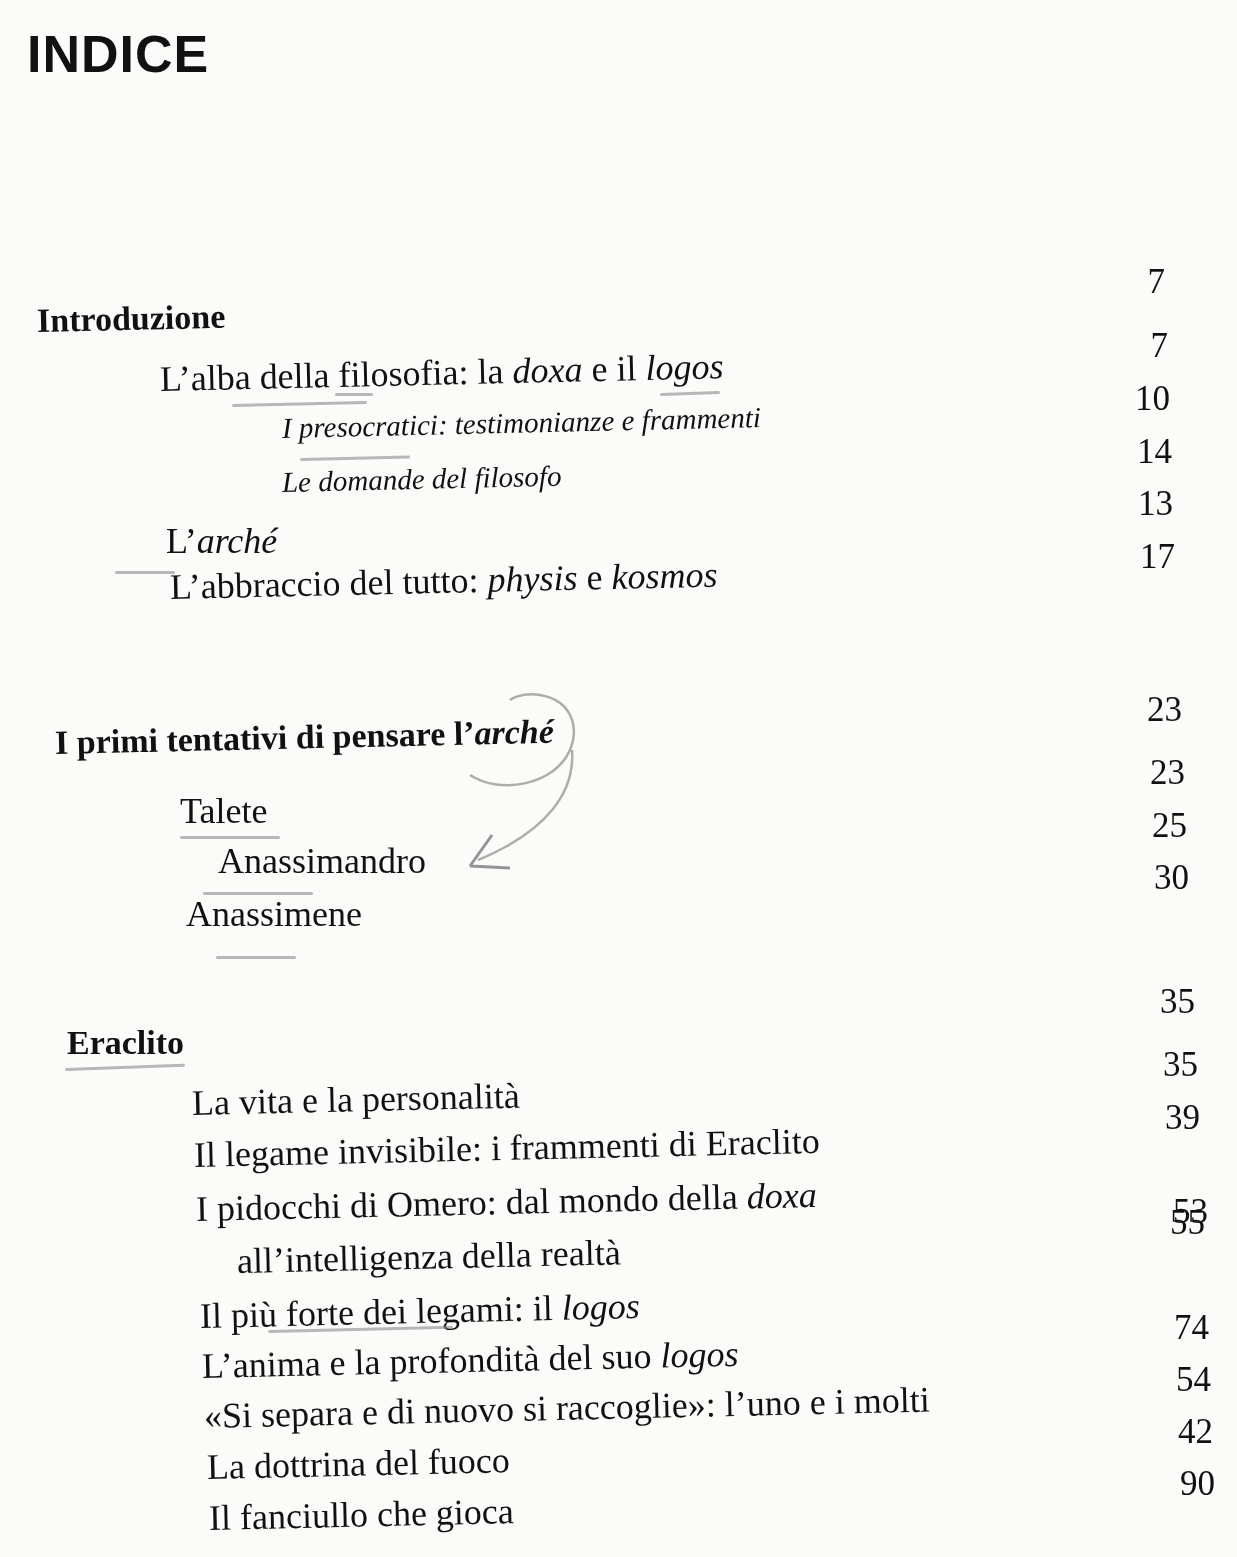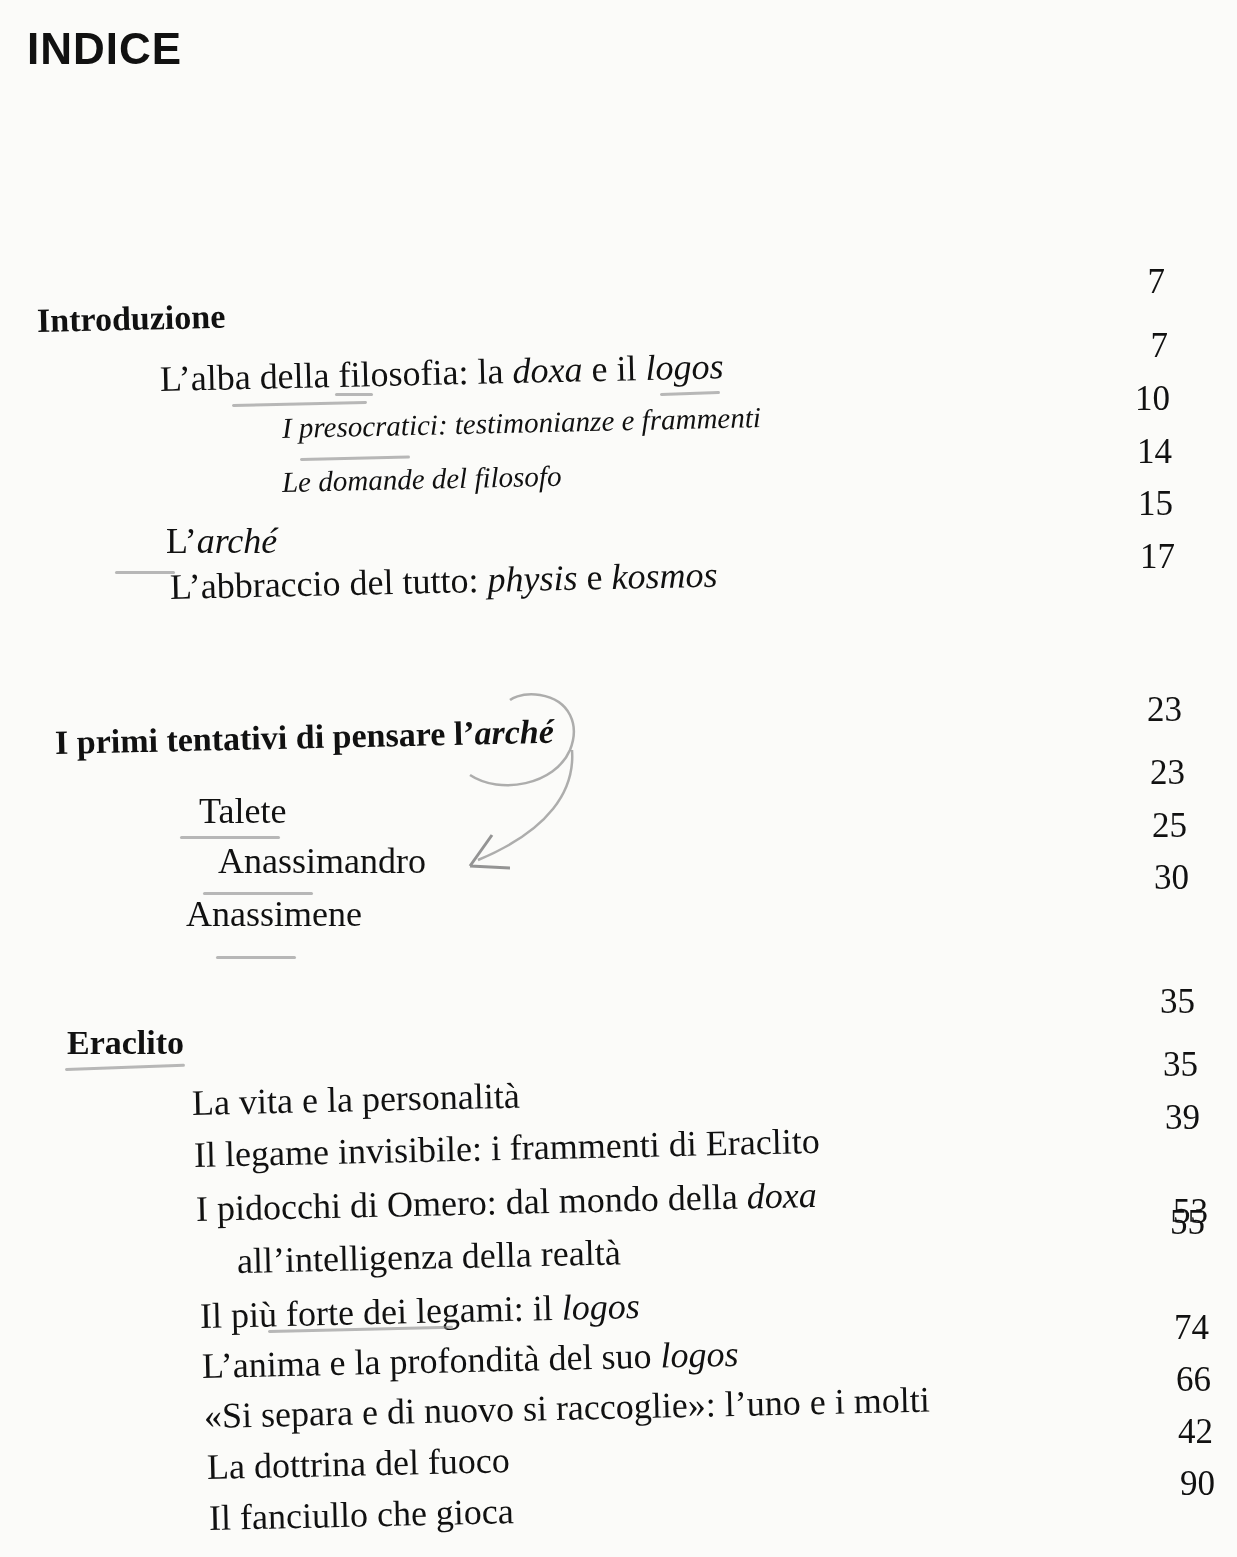--- a/index.html
+++ b/index.html
@@ -5,21 +5,21 @@
     html, body { margin: 0; padding: 0; }
     body {
       width: 1237px; height: 1557px; position: relative; overflow: hidden;
       background: #fbfbf9;
       font-family: "Liberation Serif", "DejaVu Serif", serif;
       color: #111;
     }
     .abs { position: absolute; white-space: nowrap; }
     .page-title {
       font-family: "Liberation Sans", "DejaVu Sans", sans-serif;
-      font-weight: bold; font-size: 44px; left: 27px; top: 24px; letter-spacing: 1px;
+      font-weight: bold; font-size: 52px; left: 27px; top: 24px; letter-spacing: 1px;
     }
     .chapter { font-weight: bold; font-size: 34px; }
     .section { font-size: 36px; }
     .subsection { font-style: italic; font-size: 29px; }
     .page-num { font-size: 35px; text-align: right; width: 80px; }
     .it { font-style: italic; }
     .pencil {
       position: absolute; height: 3px; border-radius: 2px;
       background: #8b8b8b; opacity: 0.6;
     }
@@ -41,33 +41,33 @@
 
 <div class="abs subsection tilt1" style="left:282px; top:412px;">I presocratici: testimonianze e frammenti</div>
 <div class="abs page-num" style="left:1090px; top:379px;">10</div>
 
 <div class="abs subsection tilt1" style="left:282px; top:466px;">Le domande del filosofo</div>
 <div class="abs page-num" style="left:1092px; top:432px;">14</div>
 
 <div class="abs section" style="left:166px; top:520px;">
   <span>L’</span><span class="it">arché</span>
 </div>
-<div class="abs page-num" style="left:1093px; top:484px;">15</div>
+<div class="abs page-num" style="left:1093px; top:484px;">13</div>
 
 <div class="abs section tilt1" style="left:170px; top:566px;">
   <span>L’abbraccio del tutto: </span><span class="it">physis</span><span> e </span><span class="it">kosmos</span>
 </div>
 <div class="abs page-num" style="left:1095px; top:537px;">17</div>
 
 <div class="abs chapter tilt1" style="left:55px; top:724px;">
   <span>I primi tentativi di pensare l’</span><span class="it">arché</span>
 </div>
 <div class="abs page-num" style="left:1102px; top:690px;">23</div>
 
-<div class="abs section" style="left:180px; top:790px;margin-left:19px;">Talete</div>
+<div class="abs section" style="left:180px; top:790px;">Talete</div>
 <div class="abs page-num" style="left:1105px; top:753px;">23</div>
 
 <div class="abs section" style="left:183px; top:840px;margin-left:35px;">Anassimandro</div>
 <div class="abs page-num" style="left:1107px; top:806px;">25</div>
 
 <div class="abs section" style="left:186px; top:893px;">Anassimene</div>
 <div class="abs page-num" style="left:1109px; top:858px;">30</div>
 
 <div class="abs chapter" style="left:67px; top:1024px;">Eraclito</div>
 <div class="abs page-num" style="left:1115px; top:982px;">35</div>
@@ -88,21 +88,21 @@
   <span>Il più forte dei legami: il </span><span class="it">logos</span>
 </div>
 <div class="abs page-num" style="left:1128px; top:1192px;">53</div>
 
 <div class="abs section tilt1" style="left:202px; top:1345px;">
   <span>L’anima e la profondità del suo </span><span class="it">logos</span>
 </div>
 <div class="abs page-num" style="left:1129px; top:1308px;">74</div>
 
 <div class="abs section tilt1" style="left:204px; top:1395px;">«Si separa e di nuovo si raccoglie»: l’uno e i molti</div>
-<div class="abs page-num" style="left:1131px; top:1360px;">66</div>
+<div class="abs page-num" style="left:1131px; top:1360px;">54</div>
 
 <div class="abs section tilt1" style="left:207px; top:1446px;">La dottrina del fuoco</div>
 <div class="abs page-num" style="left:1133px; top:1412px;">42</div>
 
 <div class="abs section tilt1" style="left:209px; top:1497px;">Il fanciullo che gioca</div>
 <div class="abs page-num" style="left:1135px; top:1464px;">90</div>
 
 <div class="pencil tilt1" style="left:232px; top:404px; width:135px;"></div>
 <div class="pencil" style="left:335px; top:393px; width:38px;"></div>
 <div class="pencil tilt2" style="left:660px; top:393px; width:60px;"></div>

